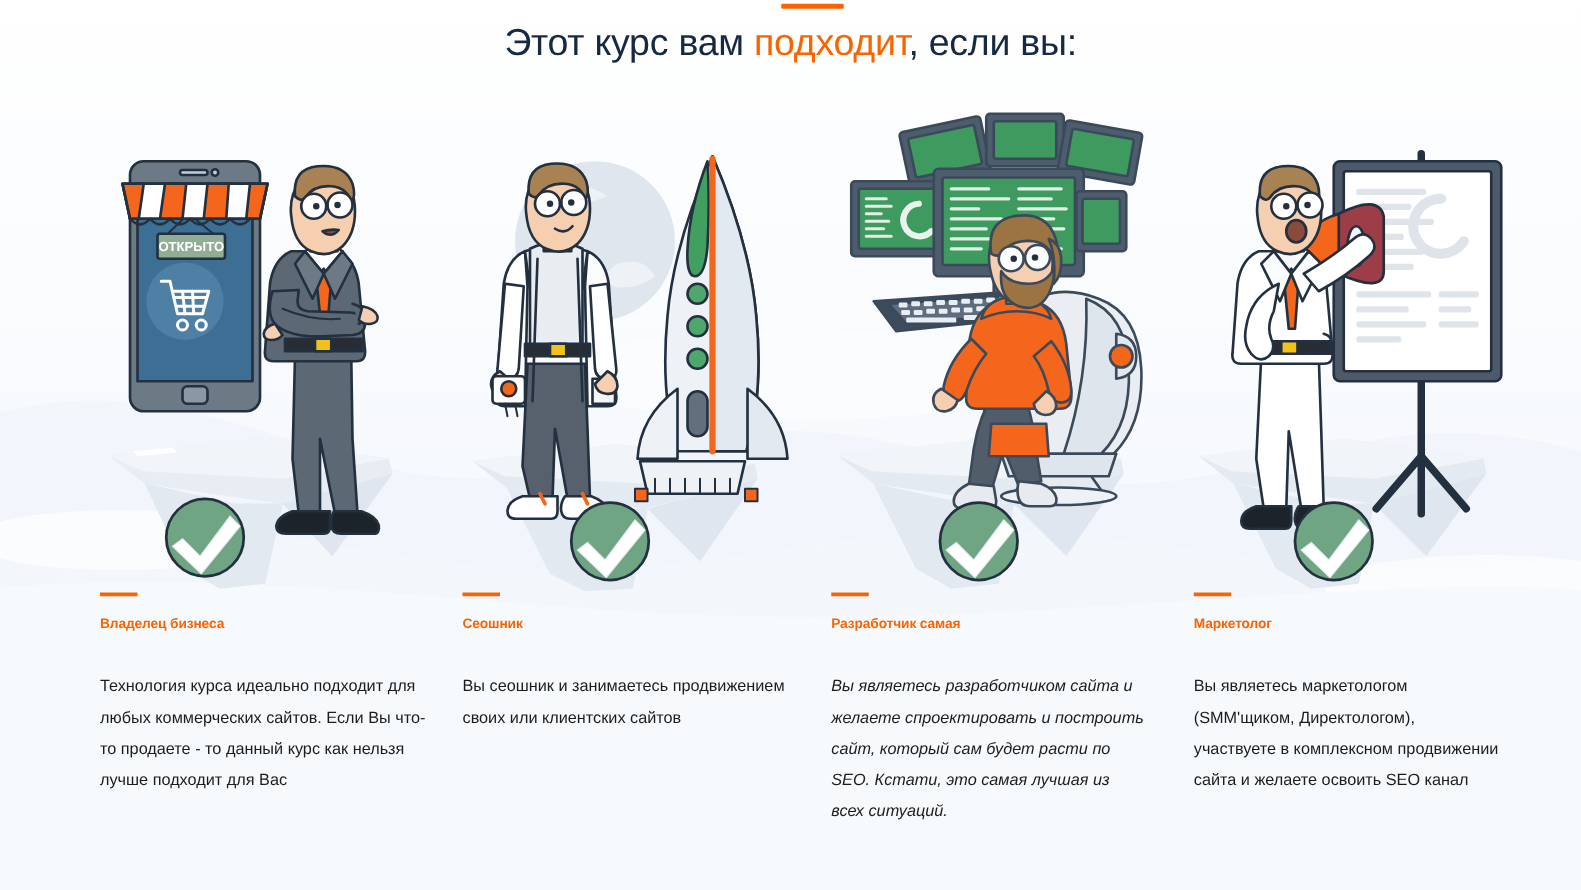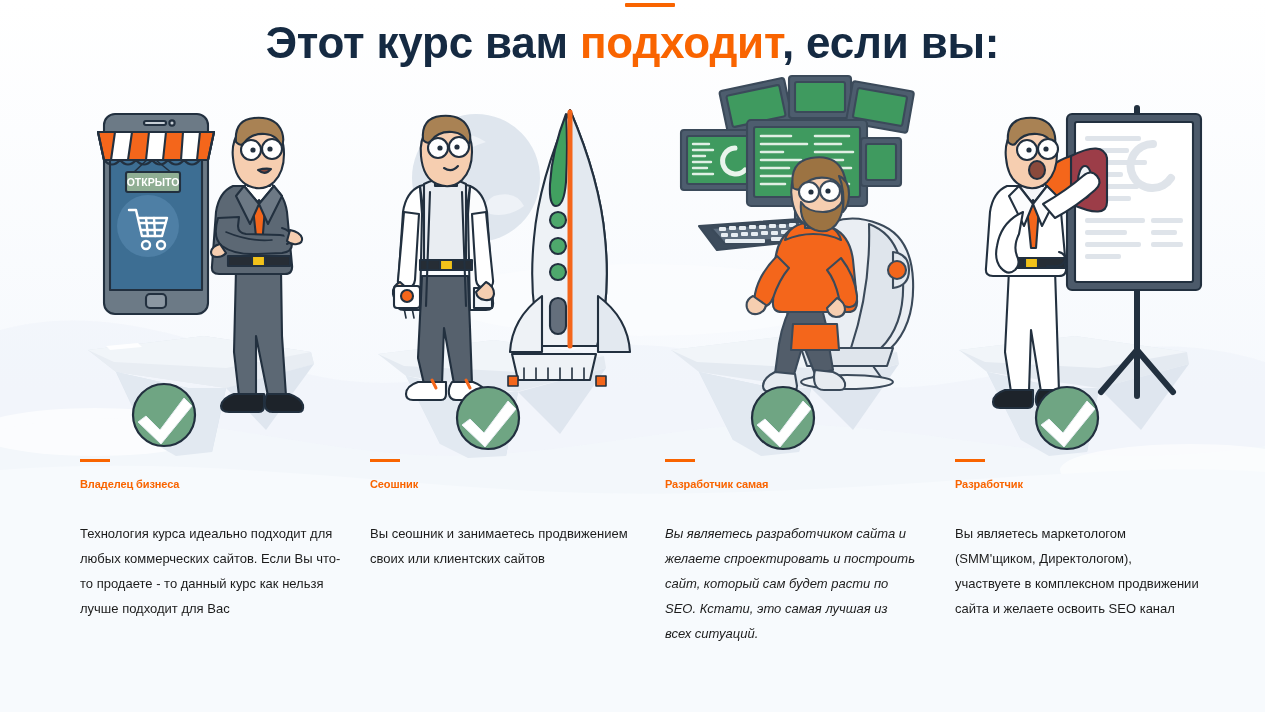--- a/index.html
+++ b/index.html
@@ -22,27 +22,27 @@
   
   .top-rule {
     position: absolute; left: 625px; top: 3px;
     width: 50px; height: 4px; background: #f96400; border-radius: 1px;
   }
 
   
   .headline {
     position: absolute; top: 18px; left: 0; width: 1265px;
     text-align: center;
-    font-size: 44px; font-weight: bold; letter-spacing: -0.2px;
+    font-size: 30px; font-weight: normal; letter-spacing: -0.2px;
     color: #152a42; white-space: nowrap;
   }
   .headline .hl { color: #f96400; }
 
   
-  .cols { position: absolute; left: 0; top: 0; width: 1265px; height: 512px; }
+  .cols { position: absolute; left: 0; top: 15px; width: 1265px; height: 512px; }
   .col { position: absolute; top: 0; }
   .col-0 { left: 80px;  width: 262px; }
   .col-1 { left: 370px; width: 262px; }
   .col-2 { left: 665px; width: 262px; }
   .col-3 { left: 955px; width: 262px; }
 
   .art { position: absolute; top: 100px; left: -4px; width: 270px; height: 360px; }
   .art svg { display: block; width: 270px; height: 360px; overflow: visible; }
 
   .dash {
@@ -510,18 +510,18 @@
               <ellipse cx="86" cy="70" rx="8" ry="9" fill="#8a4a3c"></ellipse>
             </g>
           </g>
           <g>
             <circle cx="116" cy="318" r="31" fill="#6fa583" stroke="#22303f" stroke-width="2.2"></circle>
             <path d="M98,319 L112,333 L136,301 L144,309 L113,347 L90,325 Z" fill="#ffffff" stroke="#e9eef4" stroke-width="1"></path>
           </g>
         </svg>
       </div>
       <div class="dash"></div>
-      <div class="col-title">Разработчик</div>
+      <div class="col-title">Маркетолог</div>
       <div class="col-body">Вы являетесь маркетологом (SMM'щиком, Директологом), участвуете в комплексном продвижении сайта и желаете освоить SEO канал</div>
     </div>
 
   </div>
 </div>
 
 </body></html>

